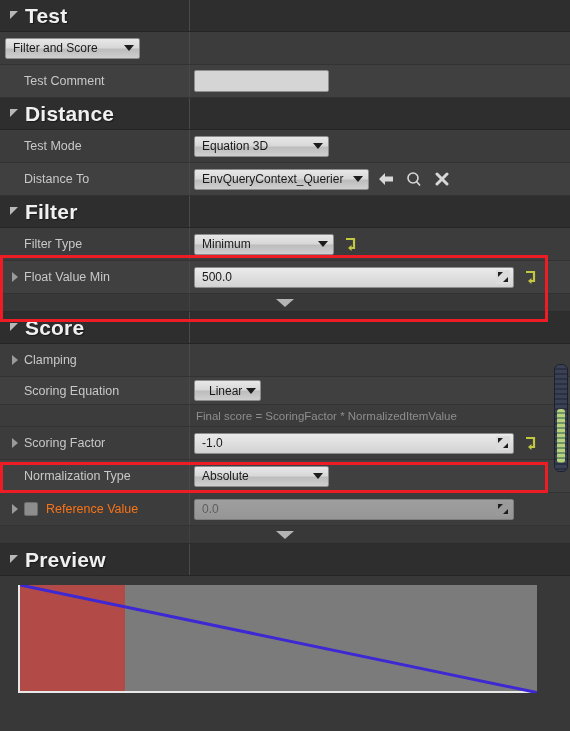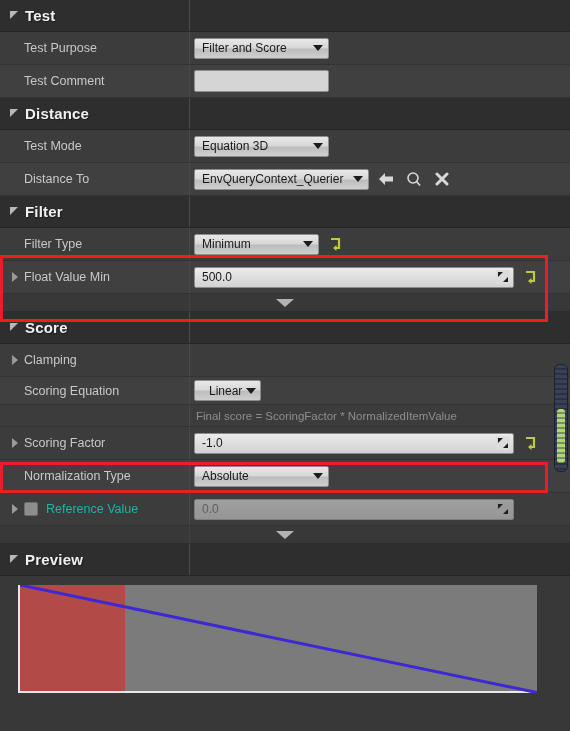--- a/index.html
+++ b/index.html
@@ -26,21 +26,21 @@
   }
   .sec-tri {
     width: 0; height: 0;
     border-left: 8px solid #b8b8b8;
     border-bottom: 8px solid transparent;
     margin-right: 7px;
     margin-top: -2px;
   }
   .sec-title {
     color: #f0f0f0;
-    font-size: 15px;
+    font-size: 21px;
     font-weight: bold;
     letter-spacing: .2px;
     text-shadow: 1px 1px 1px #1a1a1a;
   }
 
   
   .row {
     position: relative;
     display: flex;
     align-items: center;
@@ -72,21 +72,21 @@
     content: "";
     position: absolute;
     left: -6px; top: -5px;
     width: 0; height: 0;
     border-left: 6px solid #9a9a9a;
     border-top: 5px solid transparent;
     border-bottom: 5px solid transparent;
   }
   .spacer-exp { width: 12px; flex: 0 0 12px; }
   .prop-label { color: #c8c8c8; font-size: 12.5px; white-space: nowrap; }
-  .prop-label.dim { color: #14b8a6; }
+  .prop-label.dim { color: #f97316; }
   .value-cell {
     flex: 1;
     display: flex;
     align-items: center;
     padding-left: 5px;
     height: 100%;
   }
 
   
   .combo {
@@ -297,24 +297,20 @@
 <div class="panel">
 
   <div class="section-header">
     <div class="hdr-divider"></div>
     <div class="sec-tri"></div>
     <div class="sec-title">Test</div>
   </div>
 
   <div class="row">
     <div class="col-divider"></div>
-    <div class="label-cell">
-      <div class="spacer-exp"></div>
-      <span class="prop-label">Test Purpose</span>
-    </div>
     <div class="value-cell">
       <div class="combo w-fixed">
         <span>Filter and Score</span>
         <span class="caret"></span>
       </div>
     </div>
   </div>
 
   <div class="row alt">
     <div class="col-divider"></div>
@@ -383,21 +379,21 @@
     <div class="sec-title">Filter</div>
   </div>
 
   <div class="row">
     <div class="col-divider"></div>
     <div class="label-cell">
       <div class="spacer-exp"></div>
       <span class="prop-label">Filter Type</span>
     </div>
     <div class="value-cell">
-      <div class="combo" style="width:125px">
+      <div class="combo" style="width:140px">
         <span>Minimum</span>
         <span class="caret"></span>
       </div>
       <div class="reset-icon">
         <svg width="14" height="14" viewBox="0 0 14 14">
           <path d="M3 2 L11 2 L11 11 L6 11" fill="none" stroke="#c3c842" stroke-width="2.2"></path>
           <path d="M8.5 8 L5 11 L8.5 14 Z" fill="#c3c842"></path>
         </svg>
       </div>
     </div>

